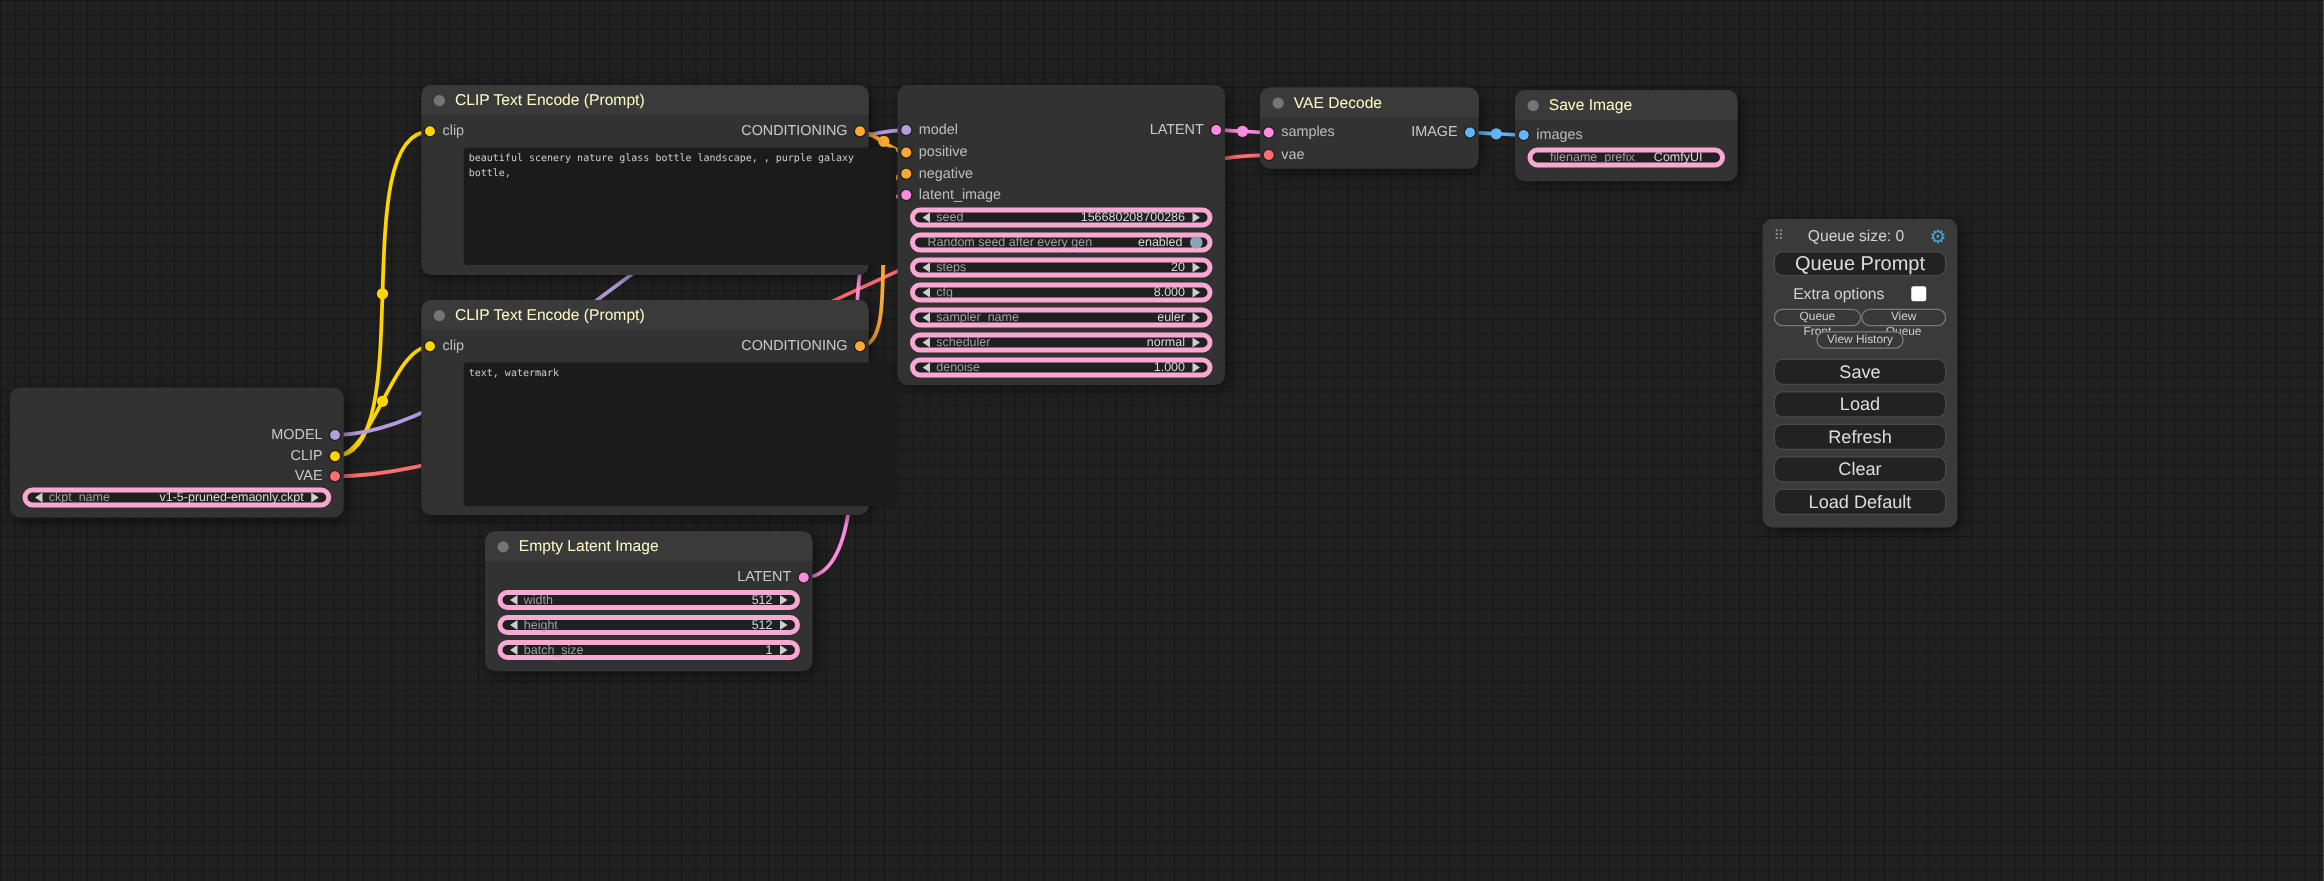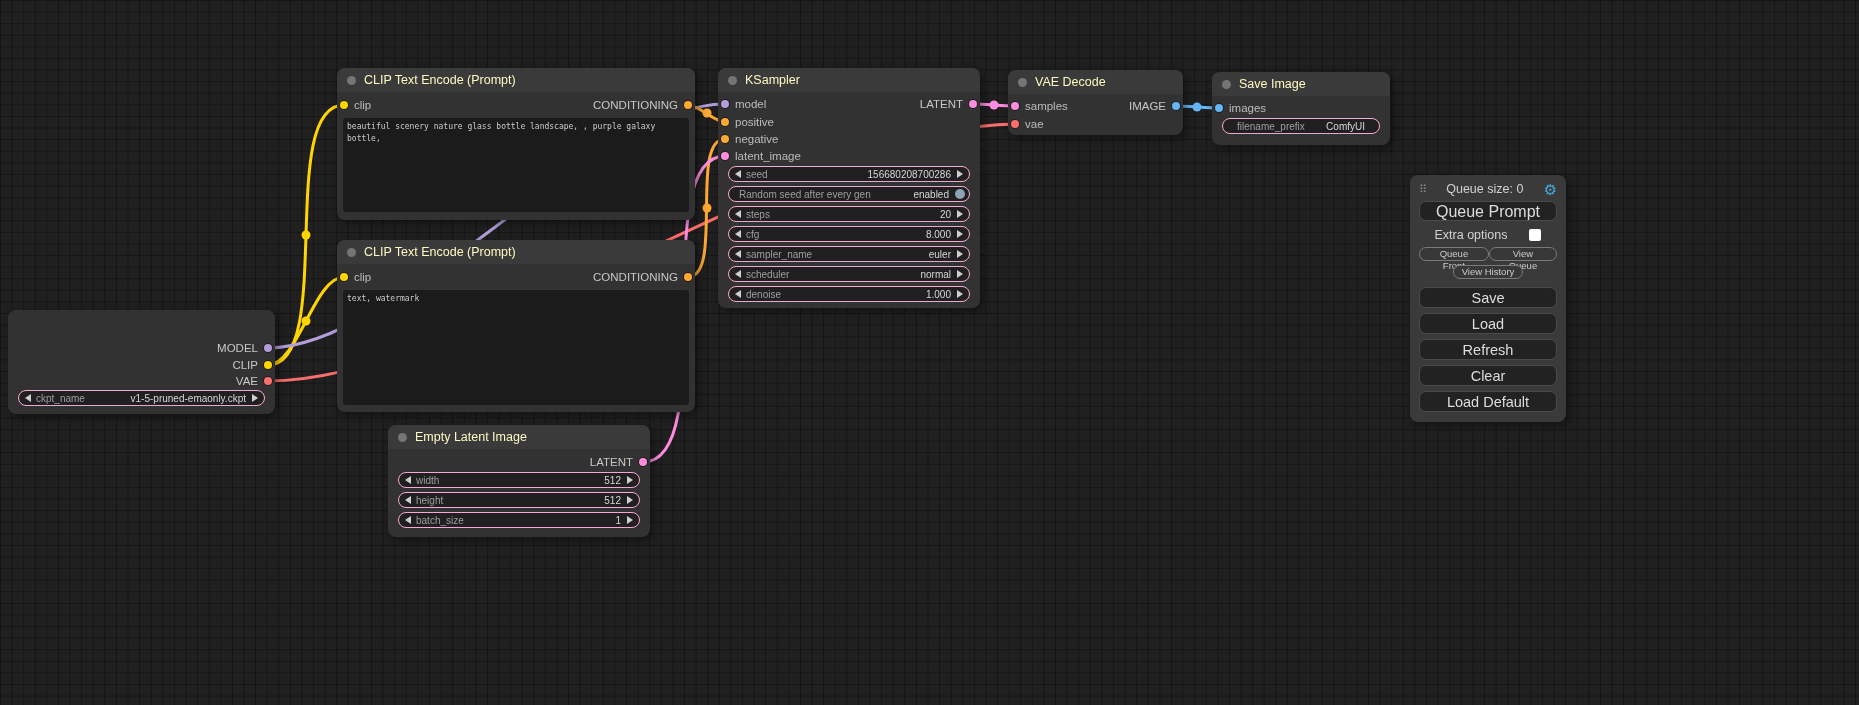--- a/index.html
+++ b/index.html
@@ -22,23 +22,23 @@
     background:#757575;}
   .node-title{padding-left:27px;font-size:12.5px;color:#fef9c3;white-space:nowrap;overflow:hidden;}
   .slot-row{position:absolute;left:0;right:0;height:14px;line-height:14px;font-size:11.5px;color:#bdbdbd;}
   .slot-dot{position:absolute;top:3px;width:8px;height:8px;border-radius:50%;box-shadow:0 0 0 1px rgba(0,0,0,.4);}
   .slot-dot.in{left:3px;}
   .slot-dot.out{right:3px;}
   .in-label{padding-left:17px;}
   .out-label{text-align:right;padding-right:17px;color:#c8c8c8;}
   .prompt-box{position:absolute;background:#1b1b1b;border-radius:3px;color:#cccccc;
     font-family:"DejaVu Sans Mono",monospace;font-size:8px;line-height:12px;
-    padding:3px 4px;box-sizing:border-box;word-break:break-word;overflow:hidden;}
+    padding:3px 4px;box-sizing:border-box;word-break:break-word;overflow:hidden;margin-left:28px;}
   .widget{position:absolute;left:10px;right:10px;height:16px;background:#202020;
-    border:1px solid #f9a8d4;border-radius:9px;box-sizing:border-box;
+    border:4px solid #f9a8d4;border-radius:9px;box-sizing:border-box;
     display:flex;align-items:center;font-size:10px;}
   .wlabel{color:#9e9e9e;margin-left:5px;white-space:nowrap;}
   .wvalue{color:#d6d6d6;margin-left:auto;margin-right:6px;white-space:nowrap;}
   .arr{width:0;height:0;flex:0 0 auto;}
   .arr-l{margin-left:6px;border-top:4px solid transparent;border-bottom:4px solid transparent;
     border-right:6px solid #cfcfcf;}
   .arr-r{margin-right:6px;border-top:4px solid transparent;border-bottom:4px solid transparent;
     border-left:6px solid #cfcfcf;}
   .toggle-dot{width:10px;height:10px;border-radius:50%;margin-right:4px;flex:0 0 auto;}
 
@@ -157,24 +157,20 @@
     </div>
     <div class="widget" style="top:87px;">
       <span class="arr arr-l"></span>
       <span class="wlabel">batch_size</span>
       <span class="wvalue">1</span>
       <span class="arr arr-r"></span>
     </div>
   </div>
 
   <div class="node" style="left:718px;top:68px;width:262px;height:240px;">
-    <div class="node-header">
-      <span class="collapse-dot"></span>
-      <div class="node-title">KSampler</div>
-    </div>
     <div class="slot-row" style="top:29px;">
       <span class="slot-dot in" style="background-color: rgb(179, 157, 219);"></span>
       <span class="in-label">model</span>
       <div class="out-label" style="position:absolute;right:0;top:0;left:0;">LATENT</div>
       <span class="slot-dot out" style="background-color: rgb(255, 140, 224);"></span>
     </div>
     <div class="slot-row" style="top:47px;">
       <span class="slot-dot in" style="background-color: rgb(255, 169, 49);"></span>
       <span class="in-label">positive</span>
     </div>

